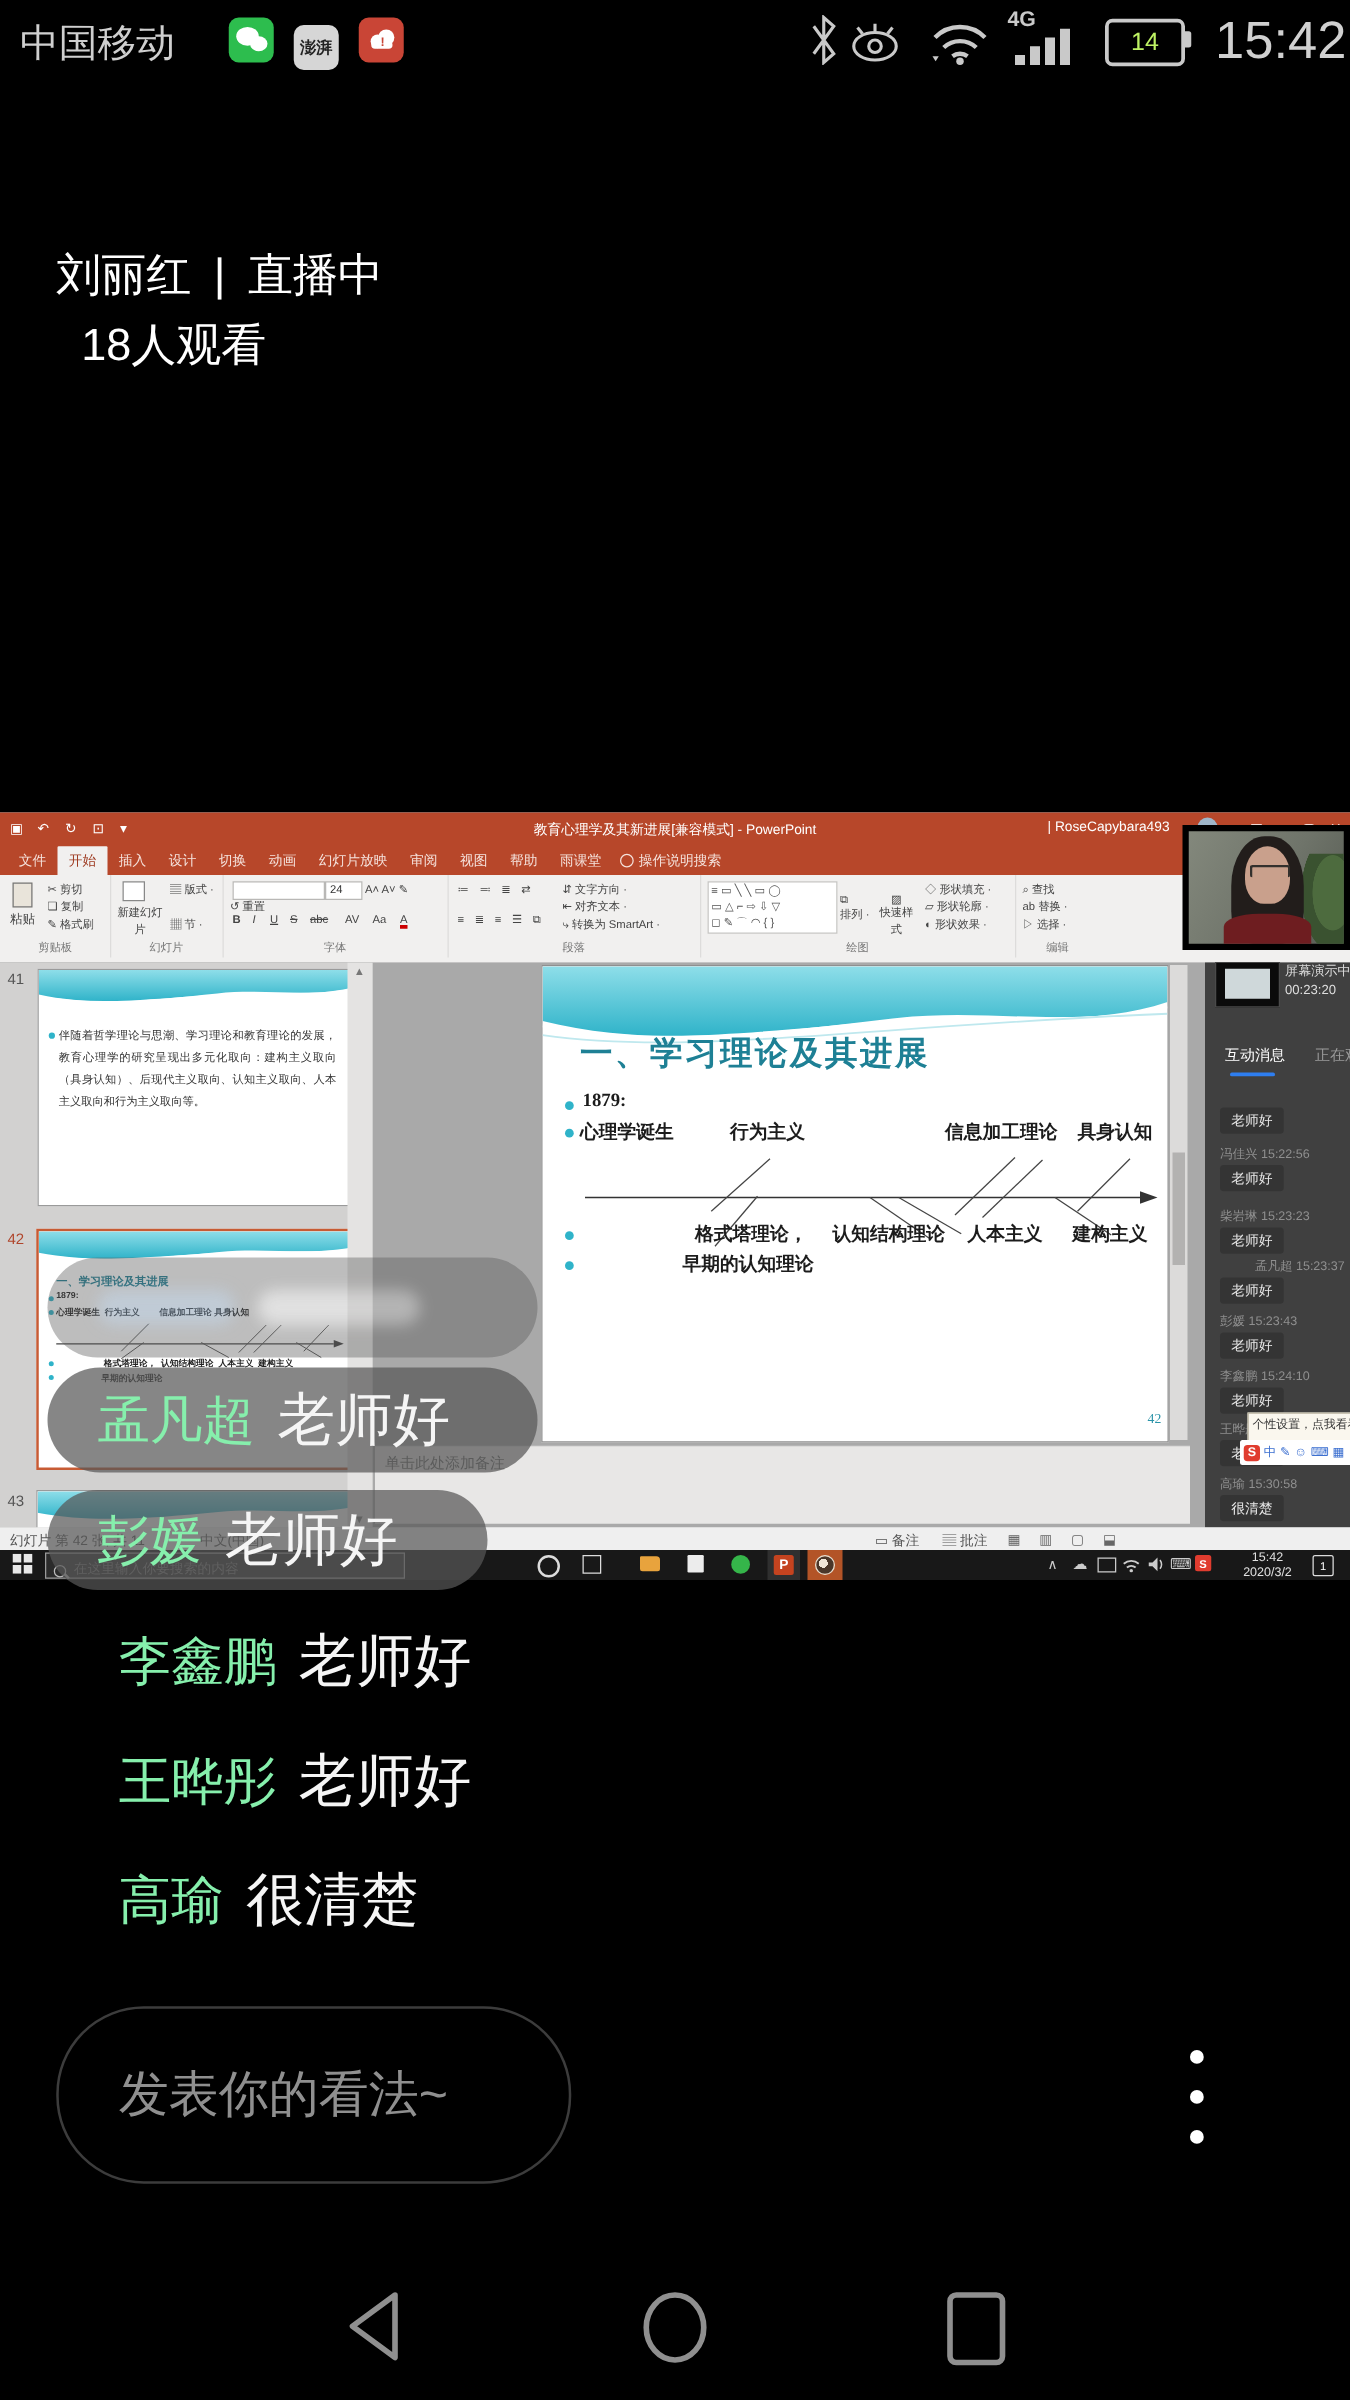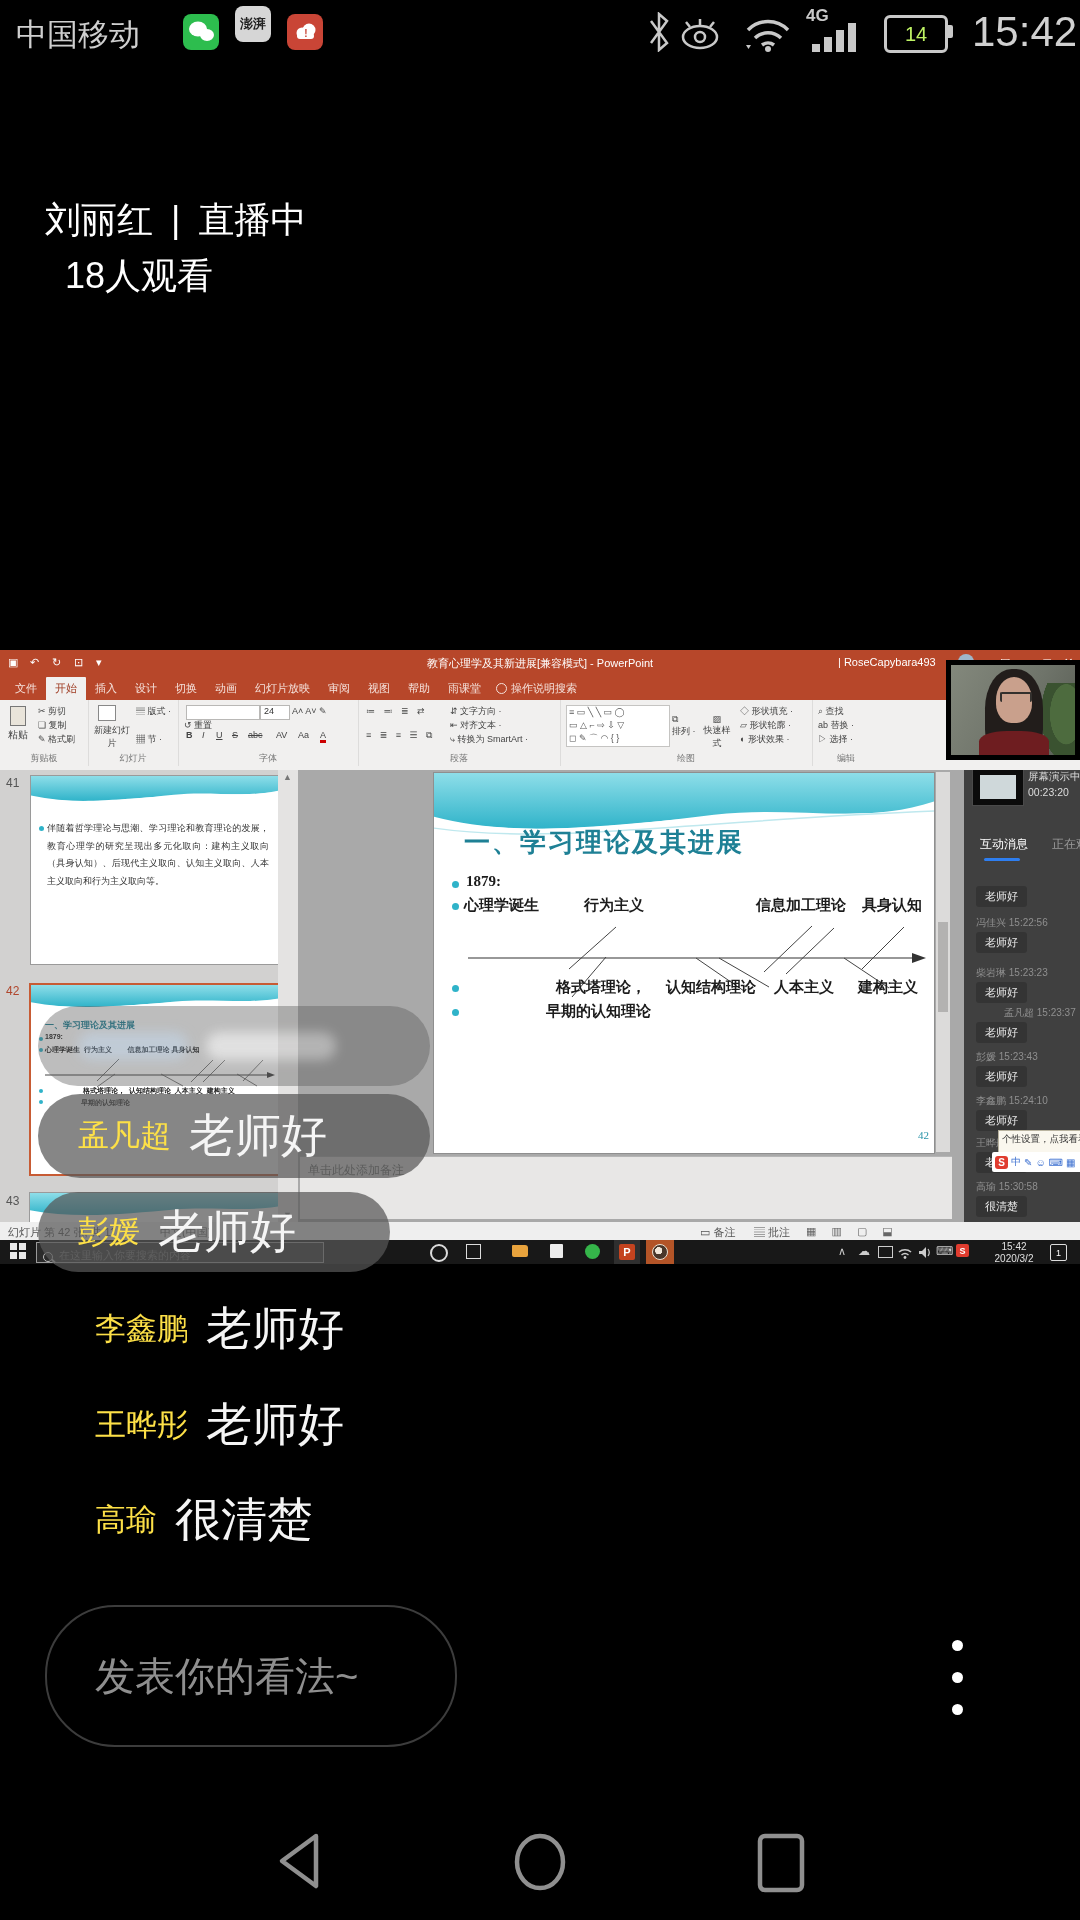--- a/index.html
+++ b/index.html
@@ -43,21 +43,21 @@
   .pmsg{position:absolute;left:12px;background:#343434;color:#e8e8e8;font-size:11px;padding:3px 9px;border-radius:3px;white-space:nowrap;}
   .pstatus{left:0;top:572px;width:1080px;height:18px;background:#efefef;color:#555;font-size:11px;}
   .wtaskbar{left:0;top:590px;width:1080px;height:24px;background:#181818;}
   .tb-ic{position:absolute;top:3px;}
   
   .cam{left:946px;top:10px;width:134px;height:100px;background:#000;}
   .cam-in{position:absolute;left:5px;top:5px;right:5px;bottom:5px;overflow:hidden;
           background:linear-gradient(120deg,#83887c 0%,#6f746a 55%,#565b52 100%);}
   
   .obubble{background:rgba(88,88,88,0.72);border-radius:46px;display:flex;align-items:center;padding-left:40px;gap:18px;}
-  .oname{color:#fde047;font-size:31px;white-space:nowrap;}
+  .oname{color:#86efac;font-size:42px;white-space:nowrap;}
   .otext{color:#f5f5f5;font-size:46px;white-space:nowrap;}
   .orow{display:flex;gap:18px;align-items:center;}
   
   .composer{left:45px;top:1605px;width:408px;height:138px;border:2px solid #3c3c3c;border-radius:70px;}
   .composer input{width:100%;height:100%;background:transparent;border:none;outline:none;
                   font-size:40px;color:#eee;padding:0 0 0 48px;box-sizing:border-box;font-family:"Liberation Sans",sans-serif;}
   .composer input::placeholder{color:#8f8f8f;}
   .mdot{position:absolute;width:11px;height:11px;border-radius:50%;background:#fff;left:0;}
 </style>
 </head>
@@ -75,21 +75,21 @@
 <div id="screen">
 
   <div class="a" style="left:0;top:0;width:1080px;height:64px;">
     <span class="a sb-text" style="left:16px;top:14px;">中国移动</span>
     <span class="a appic" style="left:183px;top:14px;background:#2dbd4e;">
       <svg width="30" height="26">
           <ellipse cx="12" cy="10" rx="9" ry="7.5" fill="#fff"></ellipse>
           <ellipse cx="21" cy="16" rx="7" ry="6" fill="#fff"></ellipse>
         </svg>
     </span>
-    <span class="a appic" style="left:235px;top:6px;background:#d6d6d6;color:#222;font-size:13px;font-weight:700;">澎湃</span>
+    <span class="a appic" style="left:235px;top:20px;background:#d6d6d6;color:#222;font-size:13px;font-weight:700;">澎湃</span>
     <span class="a appic" style="left:287px;top:14px;background:#c94536;">
       <svg width="28" height="22">
           <circle cx="11" cy="12" r="5.5" fill="#fff"></circle>
           <circle cx="18" cy="9" r="6.5" fill="#fff"></circle>
           <rect x="6" y="12" width="17" height="6" rx="3" fill="#fff"></rect>
           <text x="15" y="16" font-size="10" fill="#c94536" text-anchor="middle" font-weight="bold">!</text>
         </svg>
     </span>
     <span class="a" style="left:648px;top:12px;">
       <svg width="22" height="40">

